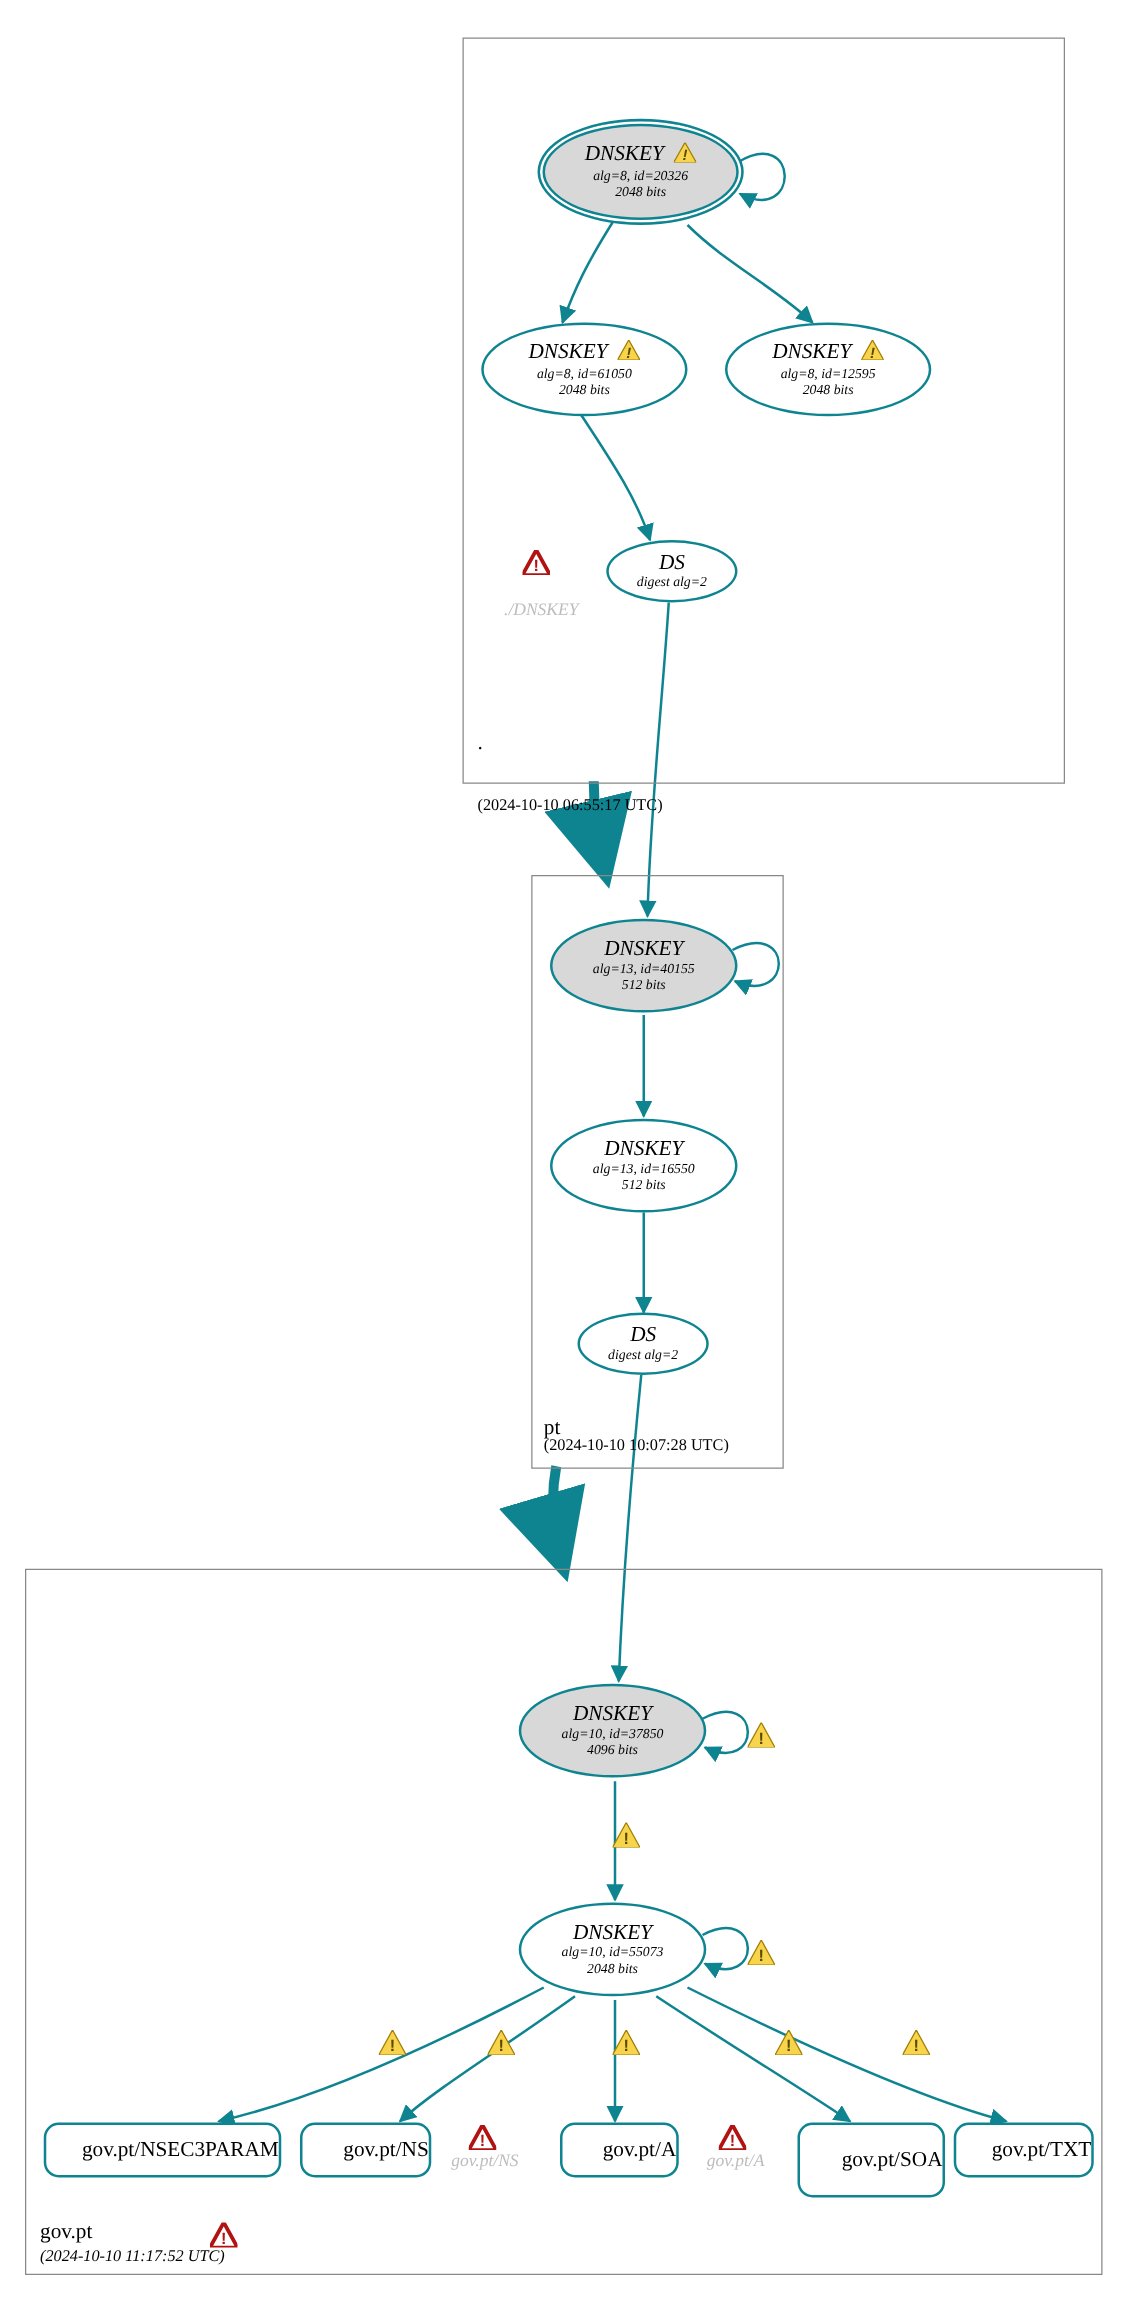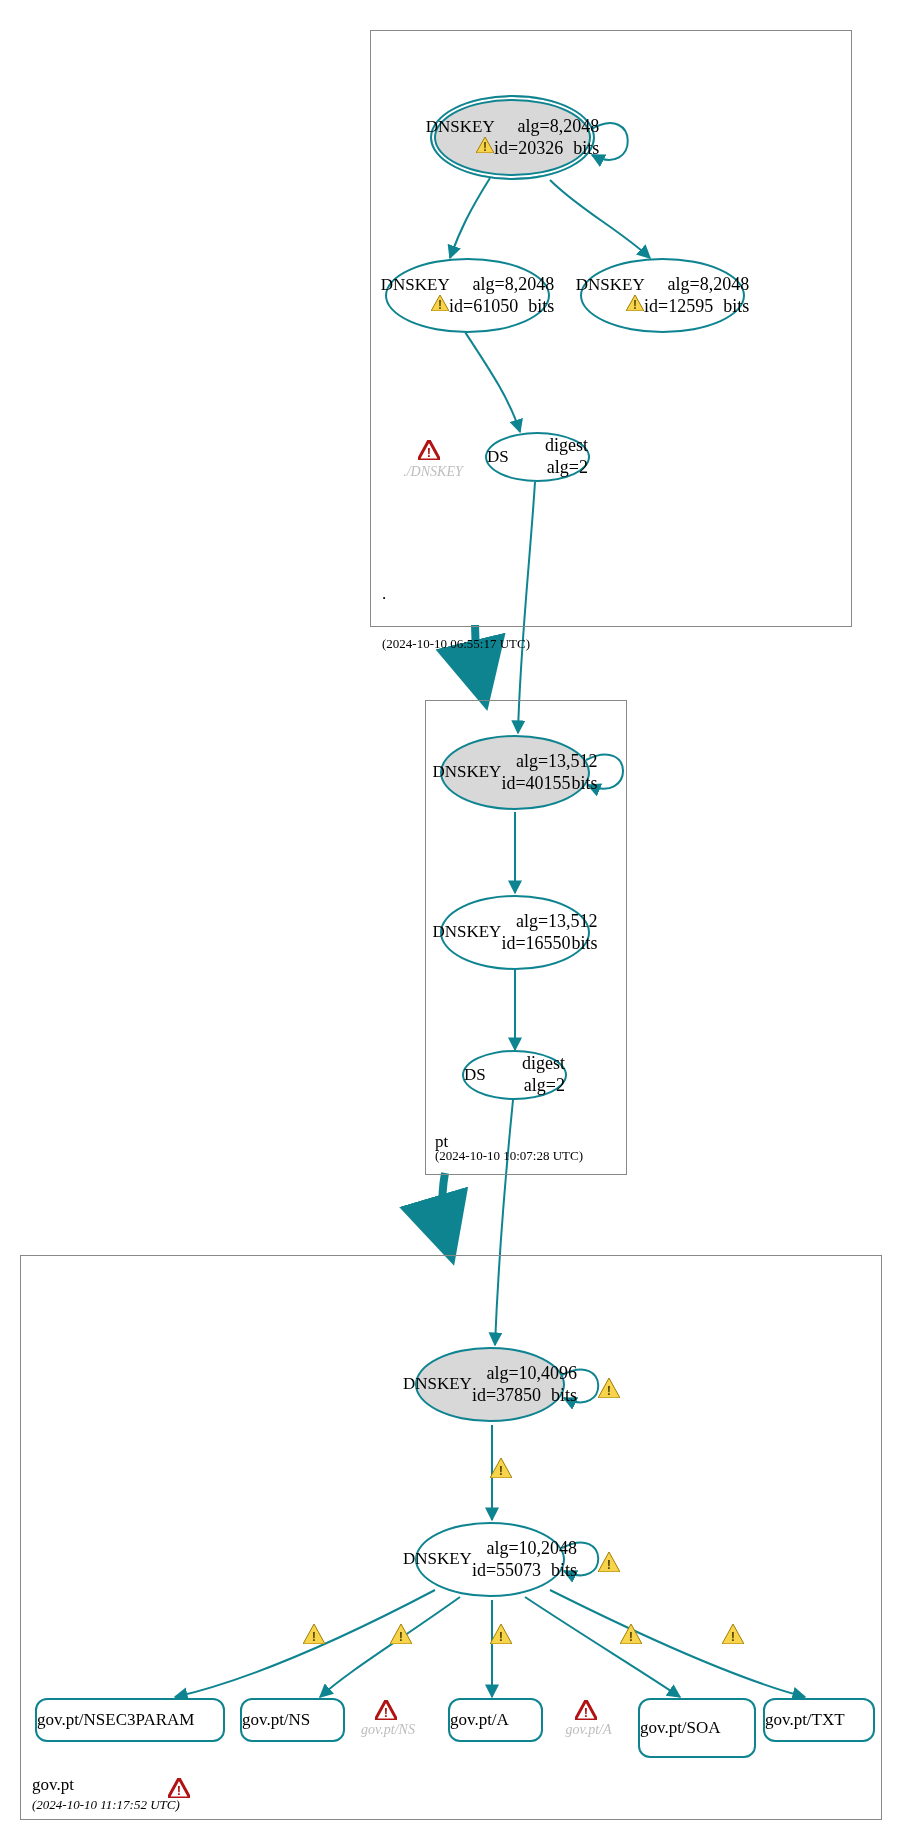--- a/index.html
+++ b/index.html
@@ -32,51 +32,52 @@
   }
   .zone-ts {
     position: absolute;
     font-size: 13px;
     color: #000;
   }
   .node {
     position: absolute;
     border: 2px solid #0f8491;
     background: #ffffff;
-    text-align: right;
+    text-align: left;
     display: flex;
-    flex-direction: row;
+    flex-direction: column;
     justify-content: center;
     align-items: center;
     box-sizing: border-box;
+    font-style: italic;
   }
   .node.trust {
     background: #d8d8d8;
     border: 2px solid #0f8491;
     box-shadow: 0 0 0 2px #ffffff inset, 0 0 0 4px #0f8491 inset;
   }
   .node.grey {
     background: #d8d8d8;
   }
   .node .title {
     font-size: 17px;
     line-height: 1.1;
   }
   .node .sub {
-    font-size: 18px;
+    font-size: 11px;
     line-height: 1.2;
   }
   .rrset {
     position: absolute;
     border: 2px solid #0f8491;
     background: #ffffff;
     border-radius: 12px;
     display: flex;
     align-items: center;
-    justify-content: flex-start;
+    justify-content: flex-end;
     font-size: 17px;
     box-sizing: border-box;
   }
   .ellipse { border-radius: 50%; }
   .warn-icon, .err-icon {
     position: absolute;
     width: 22px;
     height: 20px;
   }
   .warn-icon svg, .err-icon svg { display: block; }
@@ -188,21 +189,21 @@
     <div class="sub">alg=8, id=12595</div>
     <div class="sub">2048 bits</div>
   </div>
 
   <div class="err-icon" style="left:418px; top:440px;">
     <svg width="22" height="20">
         <polygon points="11,0 22,20 0,20" fill="#ffffff" stroke="#b11212" stroke-width="3"></polygon>
         <text x="11" y="17" font-size="13" text-anchor="middle" fill="#b11212" font-family="Arial" font-weight="bold">!</text>
       </svg>
   </div>
-  <div class="ghost" style="left:398px; top:464px; width:70px;">./DNSKEY</div>
+  <div class="ghost" style="left:398px; top:481px; width:70px;">./DNSKEY</div>
 
   <div class="node ellipse" style="left:485px; top:432px; width:105px; height:50px;">
     <div class="title">DS</div>
     <div class="sub">digest alg=2</div>
   </div>
 
   <div class="zone-box" style="left:425px; top:700px; width:200px; height:473px;"></div>
   <div class="zone-label" style="left:435px; top:1132px;">pt</div>
   <div class="zone-ts" style="left:435px; top:1148px;">(2024-10-10 10:07:28 UTC)</div>
 

